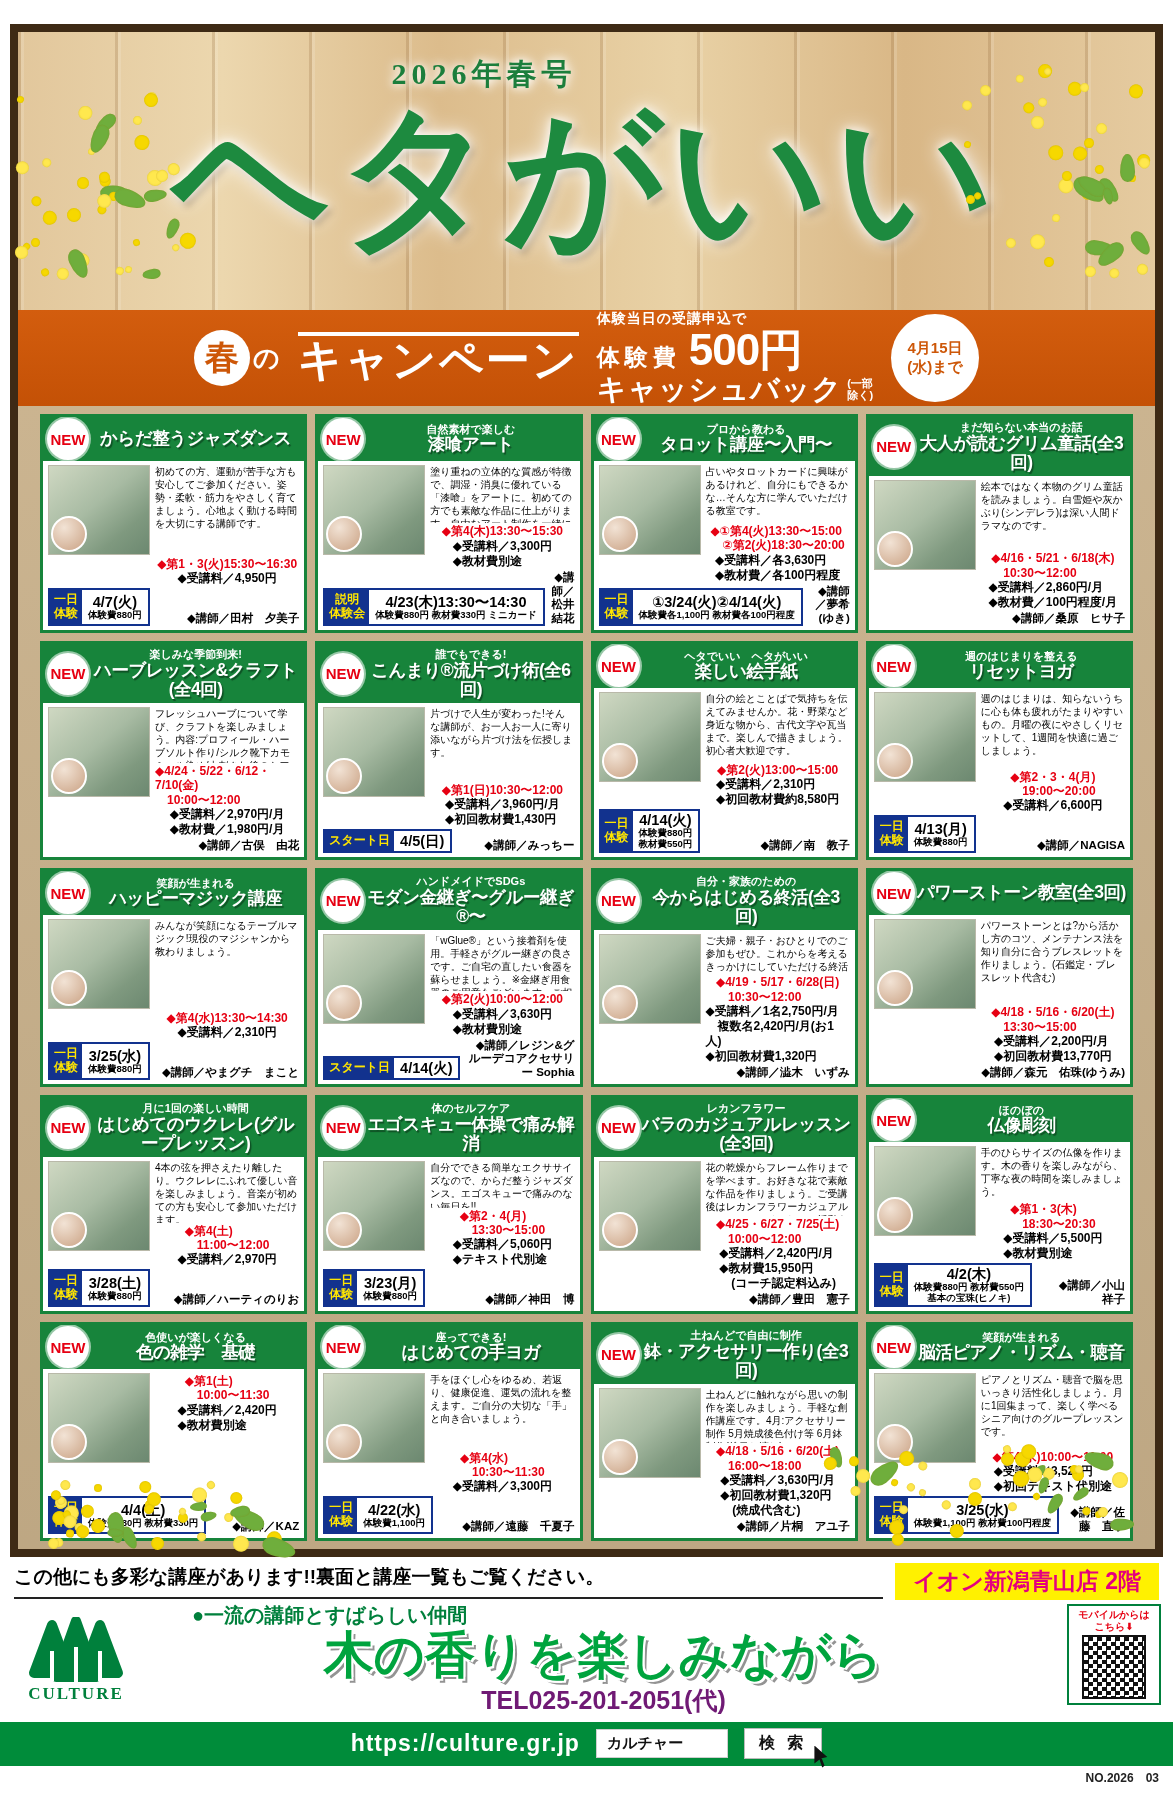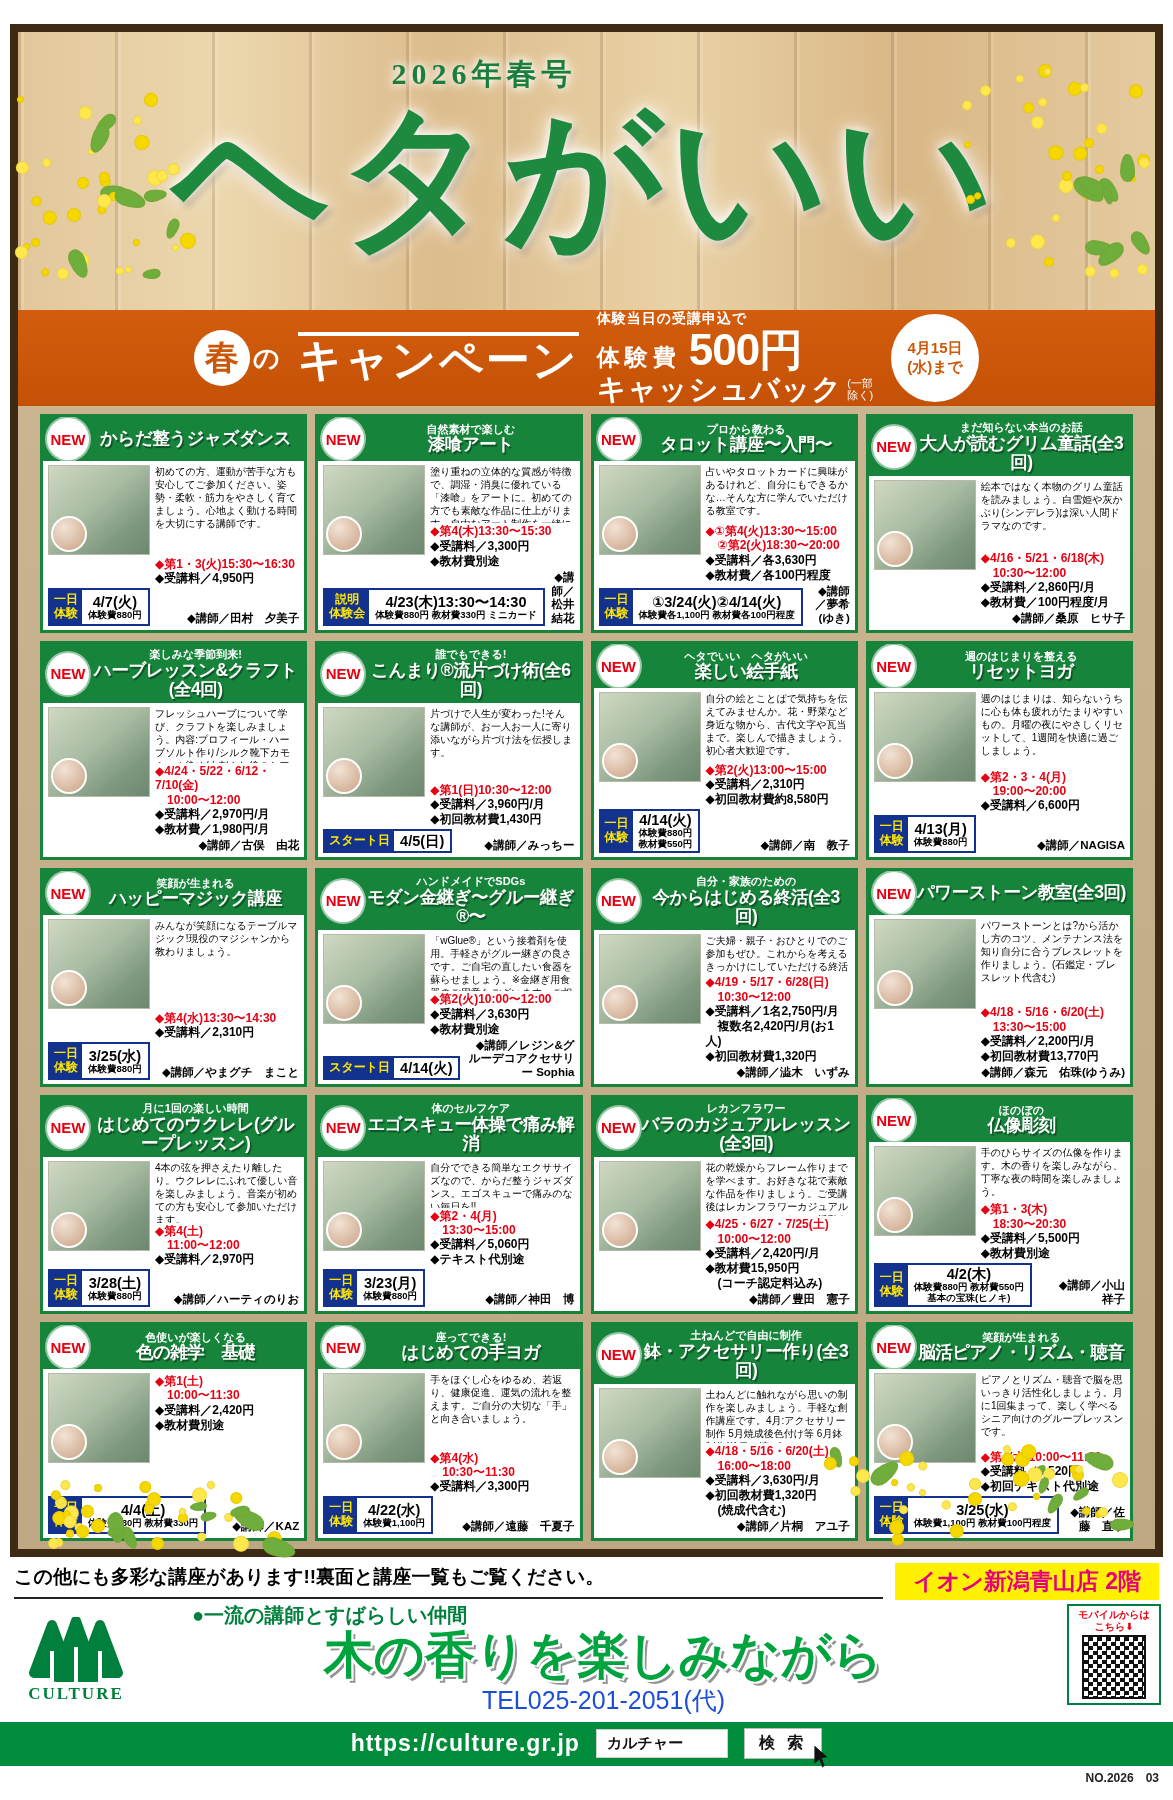--- a/index.html
+++ b/index.html
@@ -45,21 +45,21 @@
   }
   .spring-no { font-size:26px; font-weight:900; }
   .camp-name { font-size:44px; font-weight:900; letter-spacing:2px; border-top:4px solid #fff; line-height:1.1; }
   .camp-mid { display:flex; flex-direction:column; line-height:1.08; }
   .camp-lead { font-size:14px; font-weight:800; letter-spacing:1px; }
   .camp-feerow { display:flex; align-items:baseline; gap:8px; font-weight:900; }
   .camp-fee-label { font-size:23px; letter-spacing:5px; }
   .camp-amount { font-size:44px; letter-spacing:-1px; }
   .camp-cashrow { display:flex; align-items:center; gap:5px; font-weight:900; }
   .camp-cash { font-size:29px; letter-spacing:1px; }
-  .camp-note { font-size:11px; font-weight:400; white-space:pre-line; line-height:1.1; }
+  .camp-note { font-size:11px; font-weight:700; white-space:pre-line; line-height:1.1; }
   .deadline {
     width:88px; height:88px; border-radius:50%; background:#fff; color:#cd5708;
     font-weight:900; font-size:15px; display:flex; align-items:center; justify-content:center;
     text-align:center; white-space:pre-line; line-height:1.25;
   }
 
   
   .main {
     position:relative; padding:8px 22px;
     display:grid; grid-template-columns:repeat(4,1fr); gap:8px; grid-auto-rows:219px;
@@ -83,21 +83,21 @@
   .body-top { display:flex; gap:5px; flex:1; min-height:0; }
   .photo {
     flex:none; width:102px; height:90px; border:1px solid #b9b9a9;
     background:linear-gradient(140deg,#cfd8c2,#a8bba3 45%,#7f997f 75%,#6c8870);
   }
   .photo::after {
     content:""; display:block; width:32px; height:32px; border-radius:50%;
     background:radial-gradient(circle at 35% 30%,#f2e3d5,#caa284); border:2px solid #fff;
     margin:50px 0 0 2px;
   }
-  .right-col { flex:1; min-width:0; display:flex; flex-direction:column; }
+  .right-col { flex:1; min-width:0; display:flex; flex-direction:column;align-items:center; }
   .desc { margin:0; font-size:10px; line-height:1.3; color:#000; flex:1; min-height:0; overflow:hidden; }
   .schedule { flex:none; color:#e60012; font-weight:900; font-size:12px; line-height:1.2; white-space:pre-line; margin-top:1px; }
   .lines { flex:none; font-weight:900; font-size:12px; line-height:1.25; white-space:pre-line; }
   .bottom-row { flex:none; display:flex; align-items:flex-end; justify-content:space-between; gap:4px; margin-top:2px; }
   .bottom-row.no-trial { justify-content:flex-end; }
   .trial { display:flex; align-items:stretch; border:2px solid #12328e; background:#fff; }
   .trial-label {
     background:#12328e; color:#ffe600; font-weight:900; font-size:12px; line-height:1.15;
     padding:3px 4px; display:flex; align-items:center; text-align:center; white-space:pre-line;
   }
@@ -125,21 +125,21 @@
   .logo-text { font-family:"Liberation Serif","DejaVu Serif",serif; font-weight:700; font-size:17px; letter-spacing:2px; color:#00803c; line-height:1; }
   .brand-center { flex:1; text-align:center; min-width:0; }
   .tagline { color:#00803c; font-weight:900; font-size:20px; text-align:left; padding-left:44px; }
   .org-name {
     font-weight:900; font-size:50px; line-height:1.05; color:#00a43e; letter-spacing:0;
     text-shadow:-2px -2px 0 #fff,2px -2px 0 #fff,-2px 2px 0 #fff,2px 2px 0 #fff,4px 4px 0 rgba(40,40,40,.5);
     white-space:nowrap;
   }
   .addr-row { display:flex; align-items:baseline; justify-content:center; gap:10px; margin-top:2px; flex-wrap:wrap; }
   .addr { font-weight:900; font-size:18.5px; }
-  .tel { color:#1d4ed8; font-weight:400; font-size:25px; }
+  .tel { color:#701a75; font-weight:700; font-size:25px; }
   .qr-box { flex:none; width:94px; border:2px solid #00803c; background:#fff; text-align:center; padding:3px 2px; align-self:flex-start; margin-top:2px; }
   .qr-note { color:#e60012; font-weight:900; font-size:10px; line-height:1.15; white-space:pre-line; }
   .qr { width:64px; height:64px; margin:3px auto 1px; border:2px solid #111;
         background:repeating-conic-gradient(#111 0% 25%,#fff 0% 50%) 0 0/9px 9px; }
   .url-bar { margin-top:5px; background:#008c3a; display:flex; align-items:center; justify-content:center; gap:16px; padding:6px 0 7px; }
   .url { color:#fff; font-weight:900; font-size:23px; letter-spacing:1px; }
   .search-input { background:#fff; color:#111; font-weight:700; font-size:15px; padding:4px 10px; width:132px; border:1px solid #cfcfcf; }
   .search-btn { position:relative; background:#fff; color:#111; font-weight:900; font-size:16px; padding:4px 14px; border:1px solid #bbb; letter-spacing:4px; cursor:pointer; }
   .cursor {
     position:absolute; right:-8px; bottom:-10px; width:17px; height:22px; background:#111;

